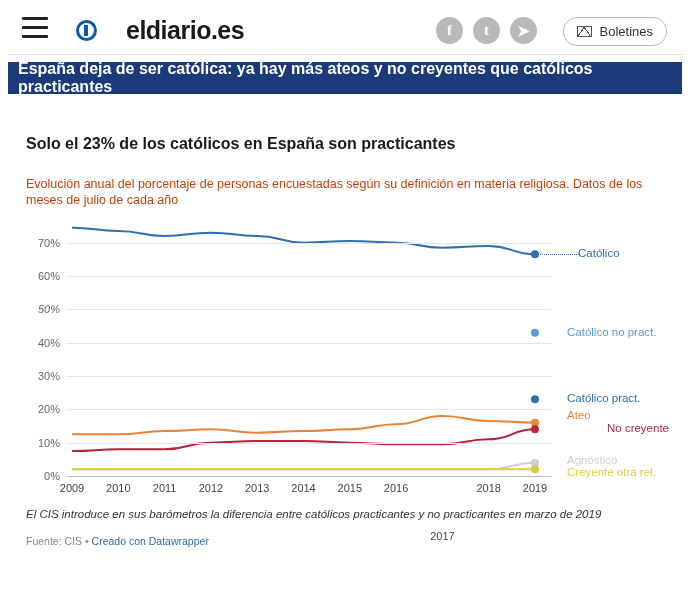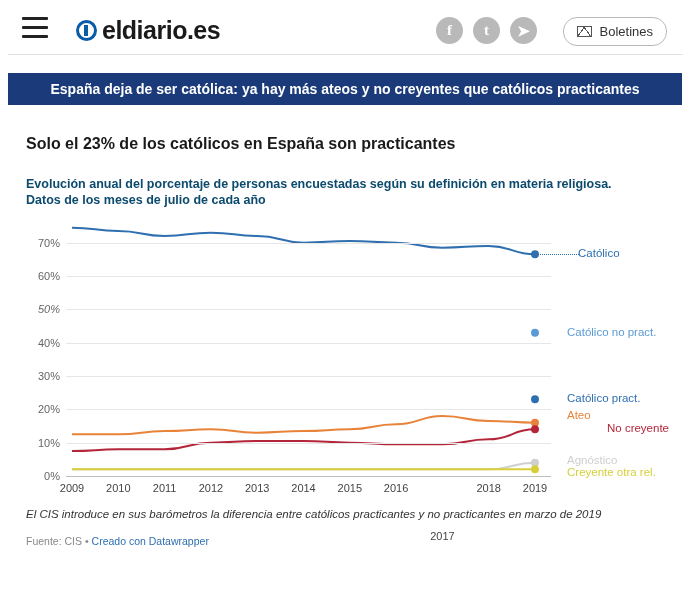--- a/index.html
+++ b/index.html
@@ -59,20 +59,21 @@
   .hamburger span:last-child { margin-bottom: 0; }
   .logo {
     position: absolute;
     left: 68px; top: 12px;
     font-size: 25px;
     font-weight: bold;
     color: #1a1a1a;
     letter-spacing: -0.5px;
     display: flex;
     align-items: center;
+    gap: 24px;
   }
   .logo .mark {
     display: inline-block;
     width: 21px; height: 21px;
     border-radius: 50%;
     border: 3px solid #0a5ba8;
     margin-right: 5px;
     position: relative;
     box-sizing: border-box;
   }
@@ -130,29 +131,29 @@
     left: 0; top: 0;
     width: 100%; height: 100%;
     background:
       linear-gradient(to bottom right, transparent 45%, #555 45%, #555 55%, transparent 55%) no-repeat left top / 50% 100%,
       linear-gradient(to bottom left, transparent 45%, #555 45%, #555 55%, transparent 55%) no-repeat right top / 50% 100%;
   }
 
   
   .headline-bar {
     position: absolute;
-    left: 8px; top: 73px;
+    left: 8px; top: 62px;
     width: 674px;
     height: 32px;
     background: #1a3a7a;
     color: #ffffff;
     display: flex;
     align-items: center;
     justify-content: center;
-    font-size: 14px;
+    font-size: 16px;
     font-weight: bold;
     z-index: 20;
     box-sizing: border-box;
     padding: 0 10px;
   }
 
   
   .article-snippet {
     position: absolute;
     left: 22px; top: 76px;
@@ -175,22 +176,21 @@
     font-size: 16px;
     font-weight: bold;
     color: #1a1a1a;
   }
   .chart-subtitle {
     position: absolute;
     left: 18px; top: 66px;
     width: 620px;
     font-size: 12.5px;
     line-height: 16px;
-    color: #0c4a6e;
-    font-weight: bold;
+    color: #c2410c;
   }
   .plot {
     position: absolute;
     left: 18px; top: 110px;
     width: 620px;
     height: 270px;
   }
   .plot-area {
     position: absolute;
     left: 40px; top: 6px;

